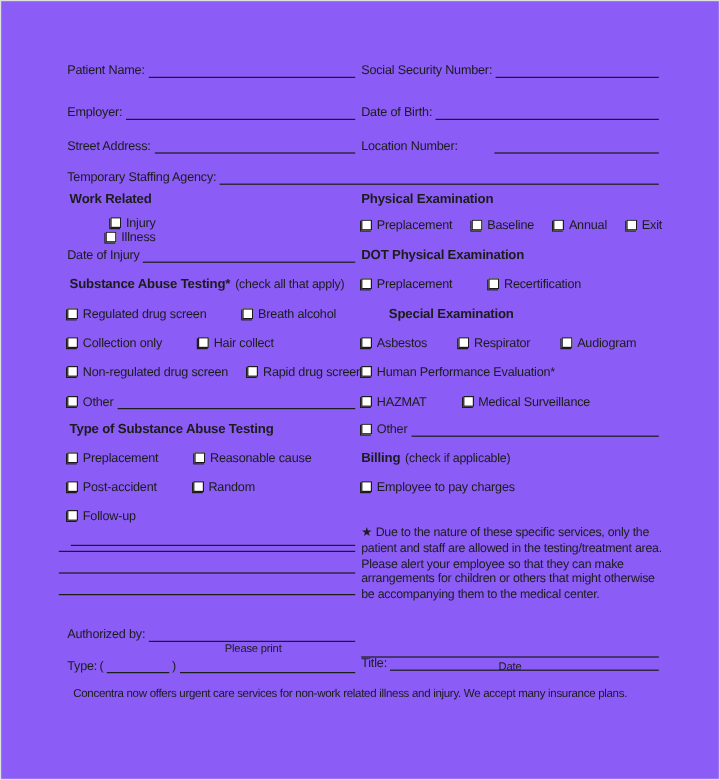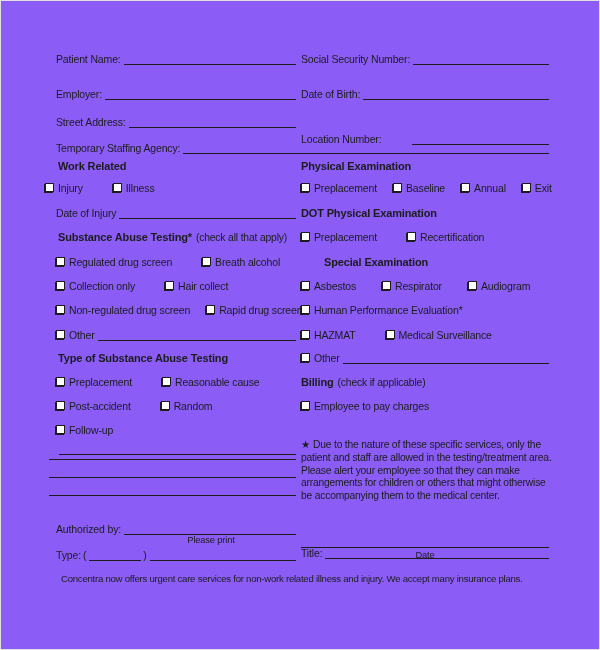--- a/index.html
+++ b/index.html
@@ -46,34 +46,34 @@
   </div>
   <div class="r" style="top:113px;left:55px;width:240px;">
     <span class="lbl">Street Address:</span>
     <span class="fill"></span>
   </div>
 
   <div class="r" style="top:85px;left:300px;width:248px;">
     <span class="lbl">Date of Birth:</span>
     <span class="fill"></span>
   </div>
-  <div class="r" style="top:130px;left:300px;width:248px;gap:28px;">
+  <div class="r" style="top:113px;left:300px;width:248px;gap:28px;">
     <span class="lbl">Location Number:</span>
     <span class="fill"></span>
   </div>
 
   <div class="r" style="top:139px;left:55px;width:493px;">
     <span class="lbl">Temporary Staffing Agency:</span>
     <span class="fill"></span>
   </div>
 
   <div class="r b" style="top:157px;left:57px;">Work Related</div>
   <div class="r b" style="top:157px;left:300px;">Physical Examination</div>
 
-  <div class="r" style="top:179px;left:44px;">
+  <div class="r" style="top:179px;left:57px;flex-direction:column;">
     <span class="cb">
         <span class="bx"></span>
         <span>Injury</span>
       </span>
     <span class="cb">
         <span class="bx"></span>
         <span>Illness</span>
       </span>
   </div>
   <div class="r spread" style="top:179px;left:300px;width:232px;">

